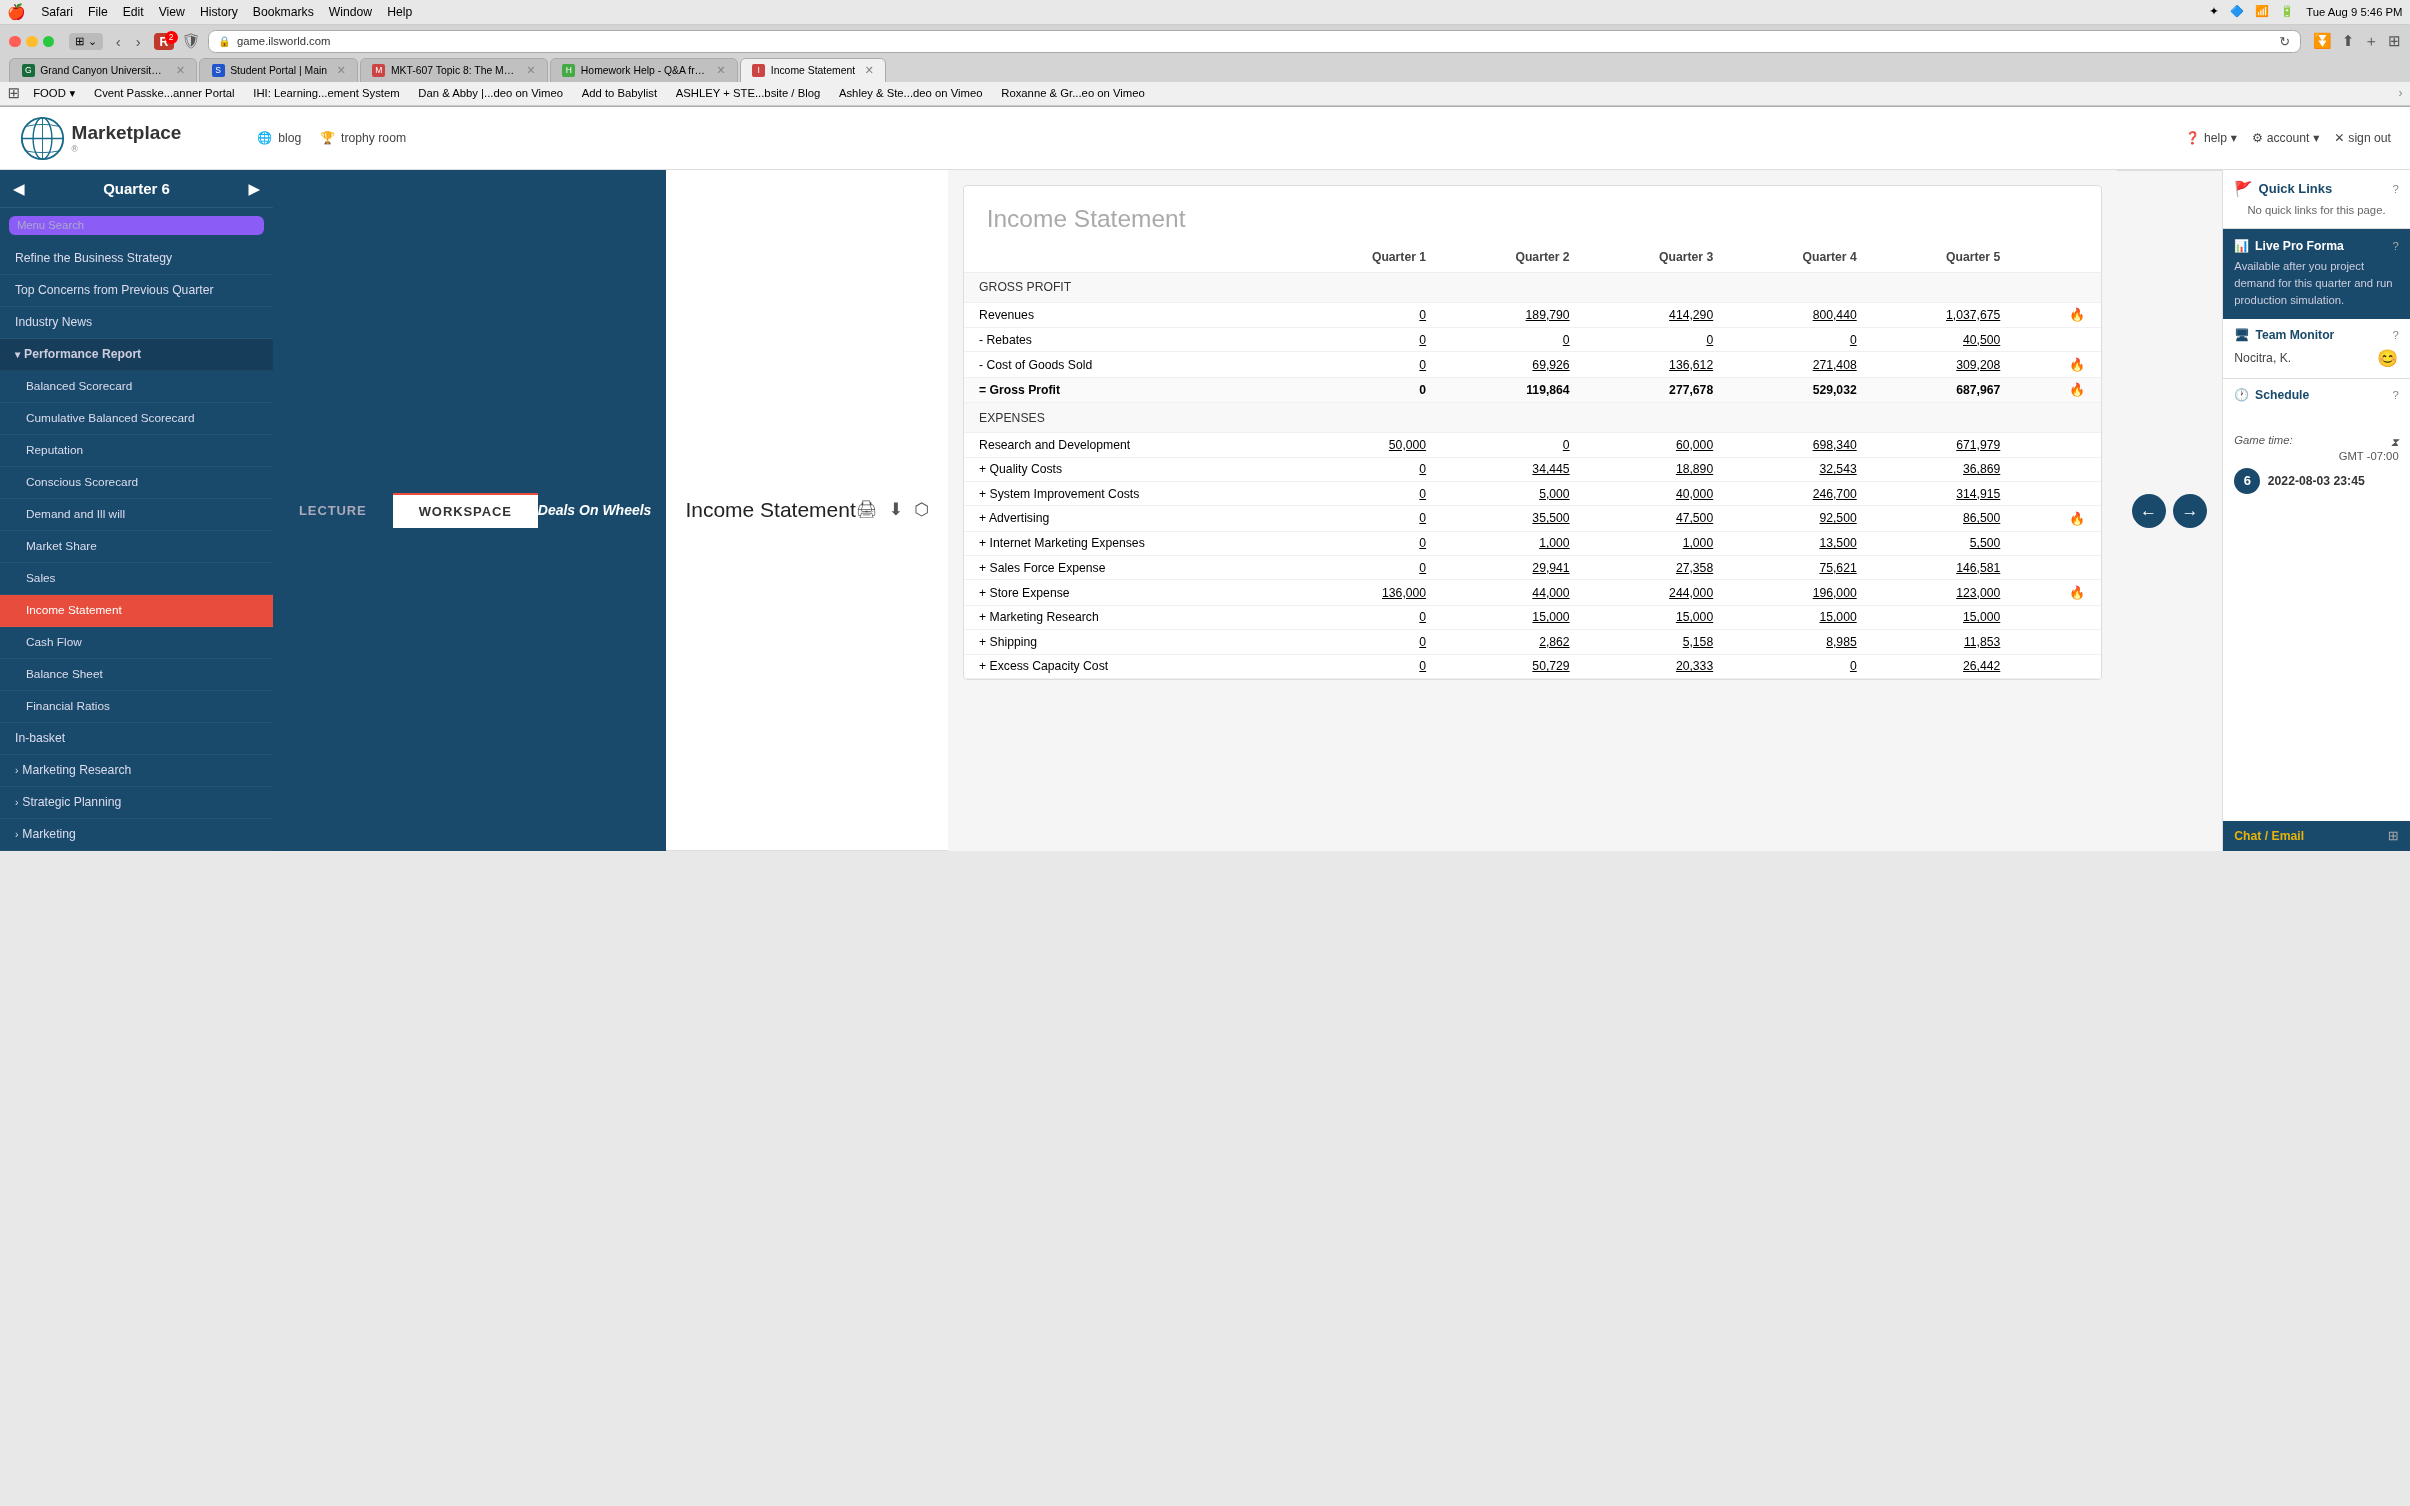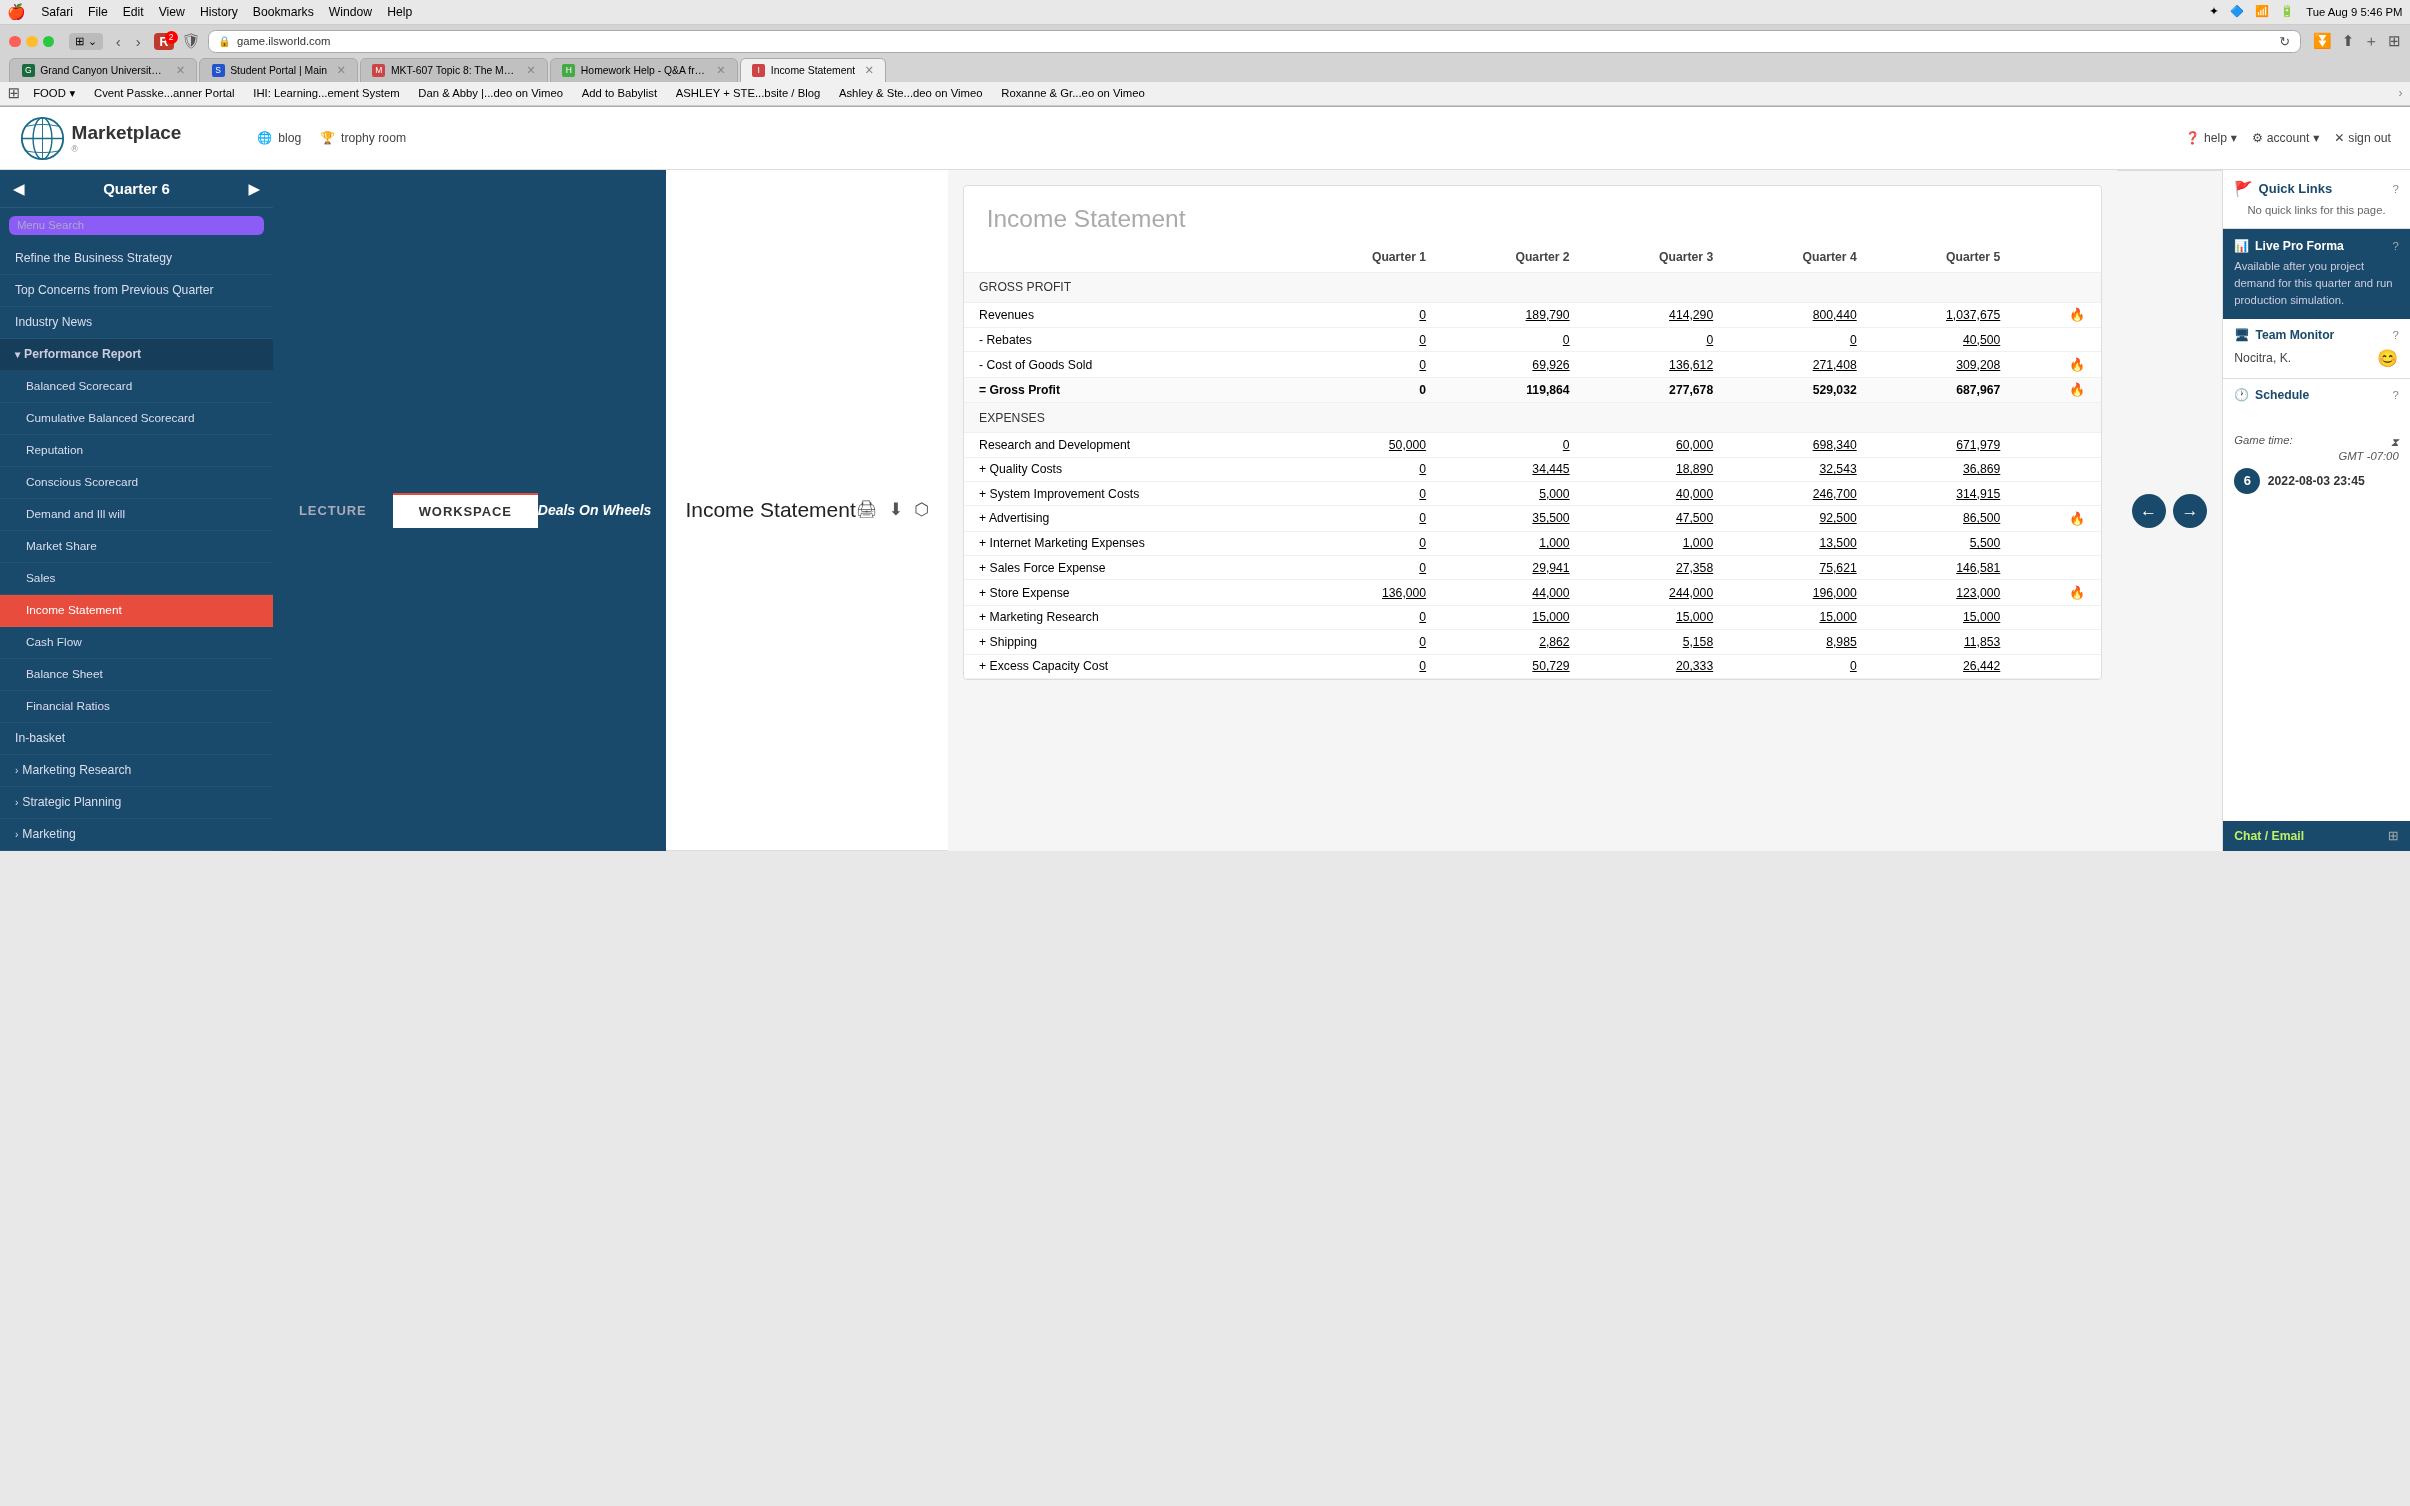--- a/index.html
+++ b/index.html
@@ -385,21 +385,21 @@
     .tm-section { padding: 9.4px 11.3px; border-bottom: 0.9px solid #ddd; }
     .tm-header { display: flex; align-items: center; justify-content: space-between; margin-bottom: 5.6px; }
     .tm-title { font-size: 12.2px; font-weight: bold; color: #1a4a6b; display: flex; align-items: center; gap: 5.6px; }
     .tm-user { display: flex; align-items: center; justify-content: space-between; }
     .tm-username { font-size: 12.2px; color: #444; }
     .smiley { font-size: 17px; }
 
     .sched-section { padding: 9.4px 11.3px; }
     .sched-header { display: flex; align-items: center; justify-content: space-between; margin-bottom: 5.6px; }
     .sched-title { font-size: 12.2px; font-weight: bold; color: #1a4a6b; display: flex; align-items: center; gap: 5.6px; }
-    .sched-game-time { font-size: 11.3px; color: #555; font-style: italic; text-align: right; margin-bottom: 3.8px; }
+    .sched-game-time { font-size: 11.3px; color: #555; text-align: right; margin-bottom: 3.8px; }
     .sched-time-val { font-size: 11.3px; color: #555; font-style: italic; text-align: right; }
     .sched-row { display: flex; align-items: center; gap: 7.5px; margin-top: 5.6px; }
     .sched-num {
       background: #1a4a6b;
       color: white;
       border-radius: 50%;
       width: 26px;
       height: 26px;
       display: flex;
       align-items: center;
@@ -426,21 +426,21 @@
       border-radius: 50%;
       width: 34px;
       height: 34px;
       color: white;
       font-size: 17px;
       cursor: pointer;
       display: flex;
       align-items: center;
       justify-content: center;
     }
-    .chat-label { color: #bef264; font-size: 12.2px; font-weight: bold; }
+    .chat-label { color: #eab308; font-size: 12.2px; font-weight: bold; }
     .chat-expand { color: #aaa; font-size: 13px; cursor: pointer; }
 
     .right-panel-footer {
       background: #1a4a6b;
       display: flex;
       align-items: center;
       justify-content: space-between;
       padding: 7.5px 11.3px;
     }
   </style>

